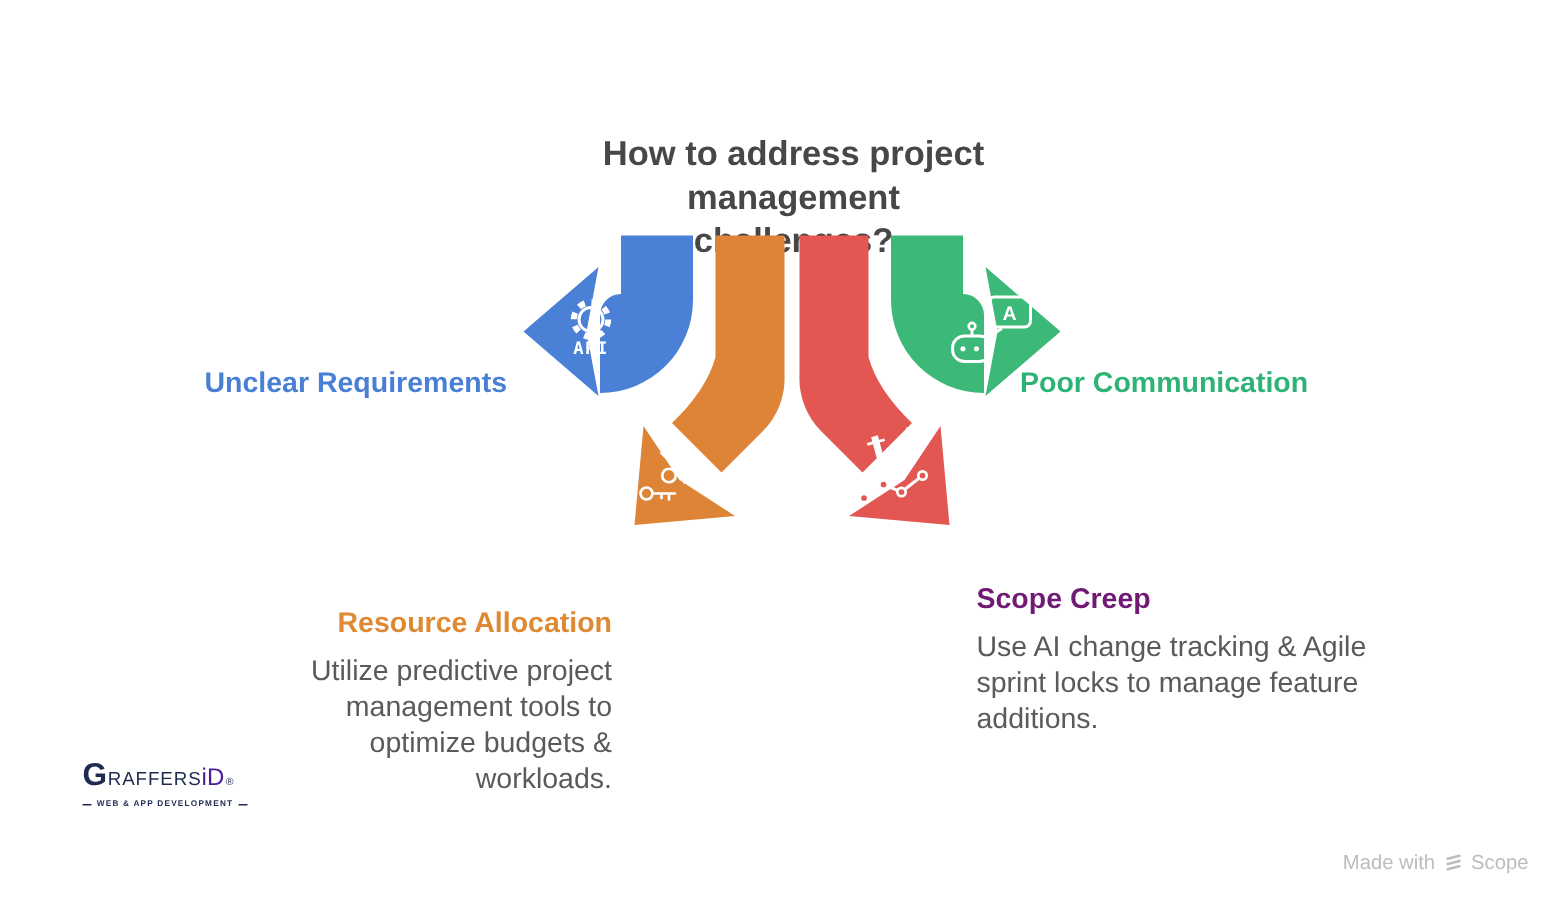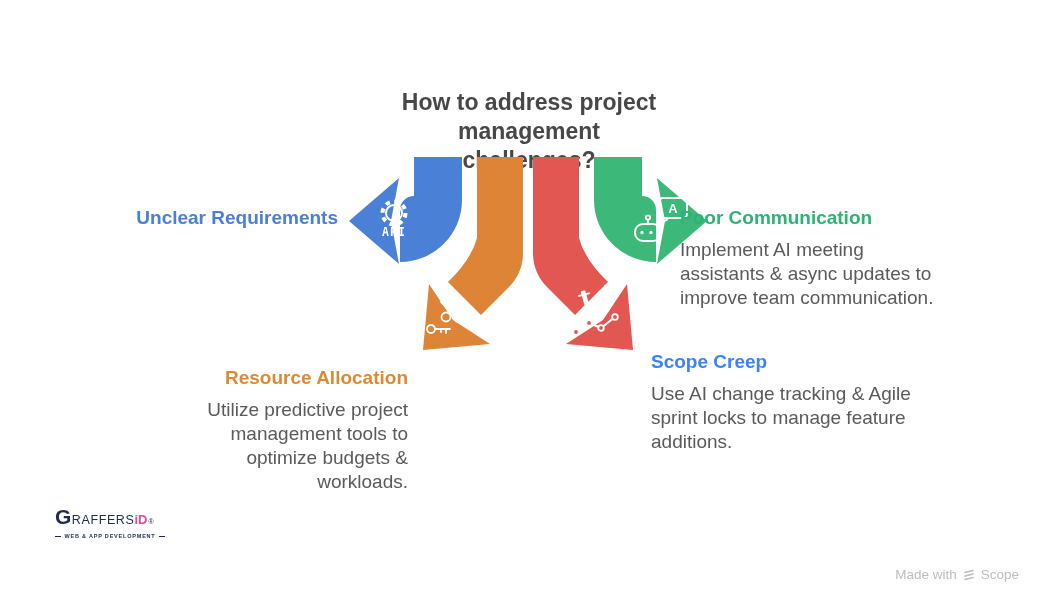--- a/index.html
+++ b/index.html
@@ -5,37 +5,37 @@
   html,body{margin:0;padding:0;background:#fff;}
   .canvas{
     position:relative;width:1044px;height:599px;background:#ffffff;overflow:hidden;
     font-family:"Liberation Sans","DejaVu Sans",sans-serif;
   }
   .title{
     position:absolute;left:389px;top:88px;width:280px;
     text-align:center;font-size:23px;line-height:29px;font-weight:700;color:#474747;
   }
   .arrow-svg{position:absolute;left:0;top:0;}
-  .block{position:absolute;}
+  .block{position:absolute;margin-top:38px;}
   .block h3{margin:0 0 9px 0;font-size:19px;line-height:22px;font-weight:700;}
   .block p{margin:0;font-size:19px;line-height:24px;color:#5a5a5a;}
   .block-tl{left:84px;width:254px;top:207px;text-align:right;}
   .block-tr{left:680px;width:254px;top:207px;text-align:left;}
   .block-bl{left:164px;width:244px;top:367px;text-align:right;}
   .block-br{left:651px;width:262px;top:351px;text-align:left;}
   .c-blue h3{color:#4a7fd6;}
   .c-green h3{color:#2eb376;}
   .c-orange h3{color:#dd8a33;}
-  .c-red h3{color:#3b82f6;}
+  .c-red h3{color:#701a75;}
 
   .logo{position:absolute;left:55px;top:507px;color:#1e2b4f;width:110px;}
   .logo-line1{display:flex;align-items:baseline;line-height:20px;}
   .logo-g{font-size:21px;font-weight:700;letter-spacing:.5px;}
   .logo-rest{font-size:12.5px;font-weight:400;letter-spacing:.6px;}
-  .logo-id{font-size:13px;font-weight:700;color:#ec4899;}
+  .logo-id{font-size:16px;font-weight:400;color:#4c1d95;}
   .logo-reg{font-size:7px;vertical-align:super;margin-left:1px;}
   .logo-tagline{display:flex;align-items:center;gap:3px;margin-top:1px;}
   .logo-tagline .rule{flex:1;height:0;border-top:1px solid #1e2b4f;}
   .logo-tagline .txt{font-size:5.5px;letter-spacing:.8px;white-space:nowrap;font-weight:700;}
 
   .napkin{
     position:absolute;right:25px;bottom:17px;display:flex;align-items:center;gap:5px;
     color:#bdbdbd;font-size:13.5px;
   }
 </style>
@@ -102,21 +102,20 @@
       </g>
     </g>
   </svg>
 
   <div class="block block-tl c-blue">
     <h3>Unclear Requirements</h3>
   </div>
 
   <div class="block block-tr c-green">
     <h3>Poor Communication</h3>
-    <p>Implement AI meeting assistants &amp; async updates to improve team communication.</p>
   </div>
 
   <div class="block block-bl c-orange">
     <h3>Resource Allocation</h3>
     <p>Utilize predictive project management tools to optimize budgets &amp; workloads.</p>
   </div>
 
   <div class="block block-br c-red">
     <h3>Scope Creep</h3>
     <p>Use AI change tracking &amp; Agile sprint locks to manage feature additions.</p>

